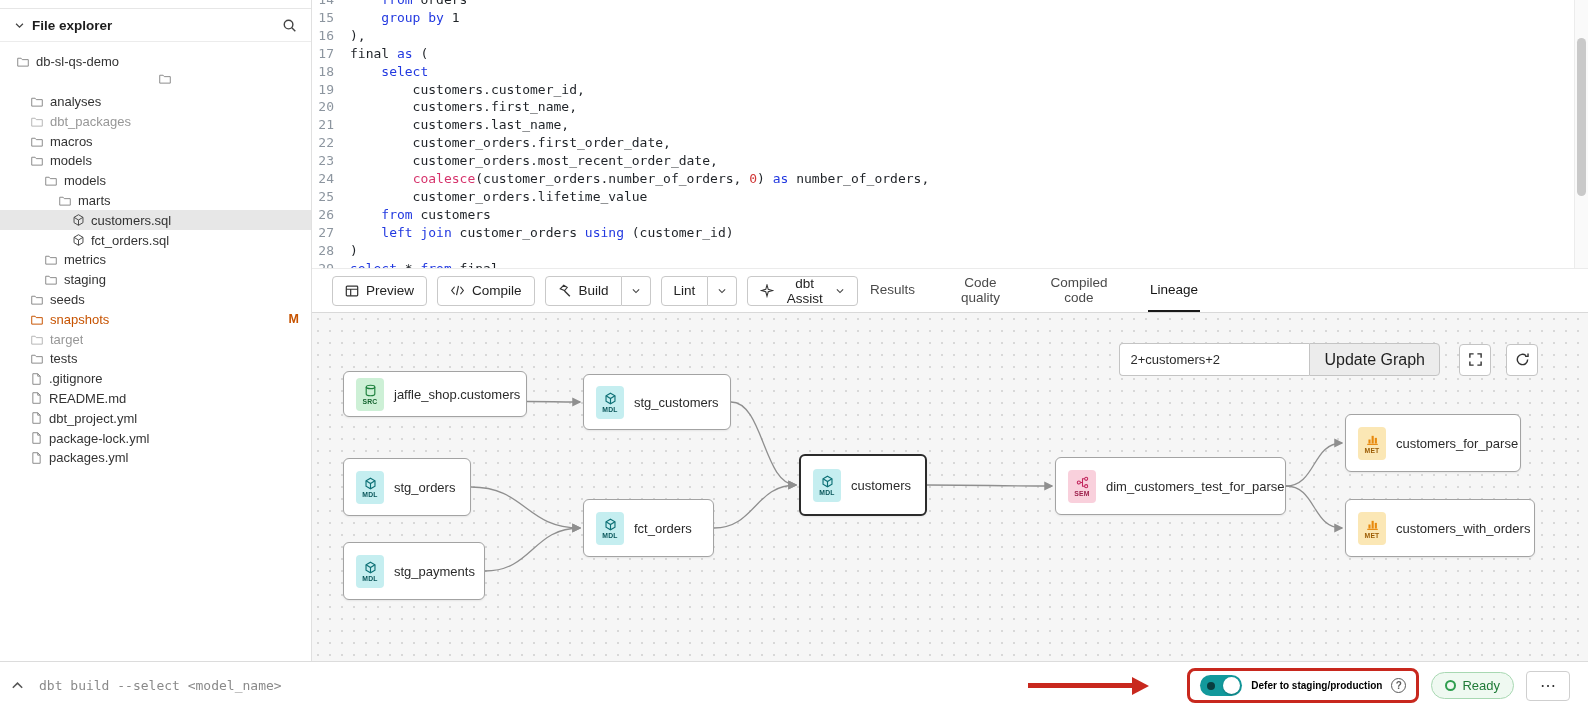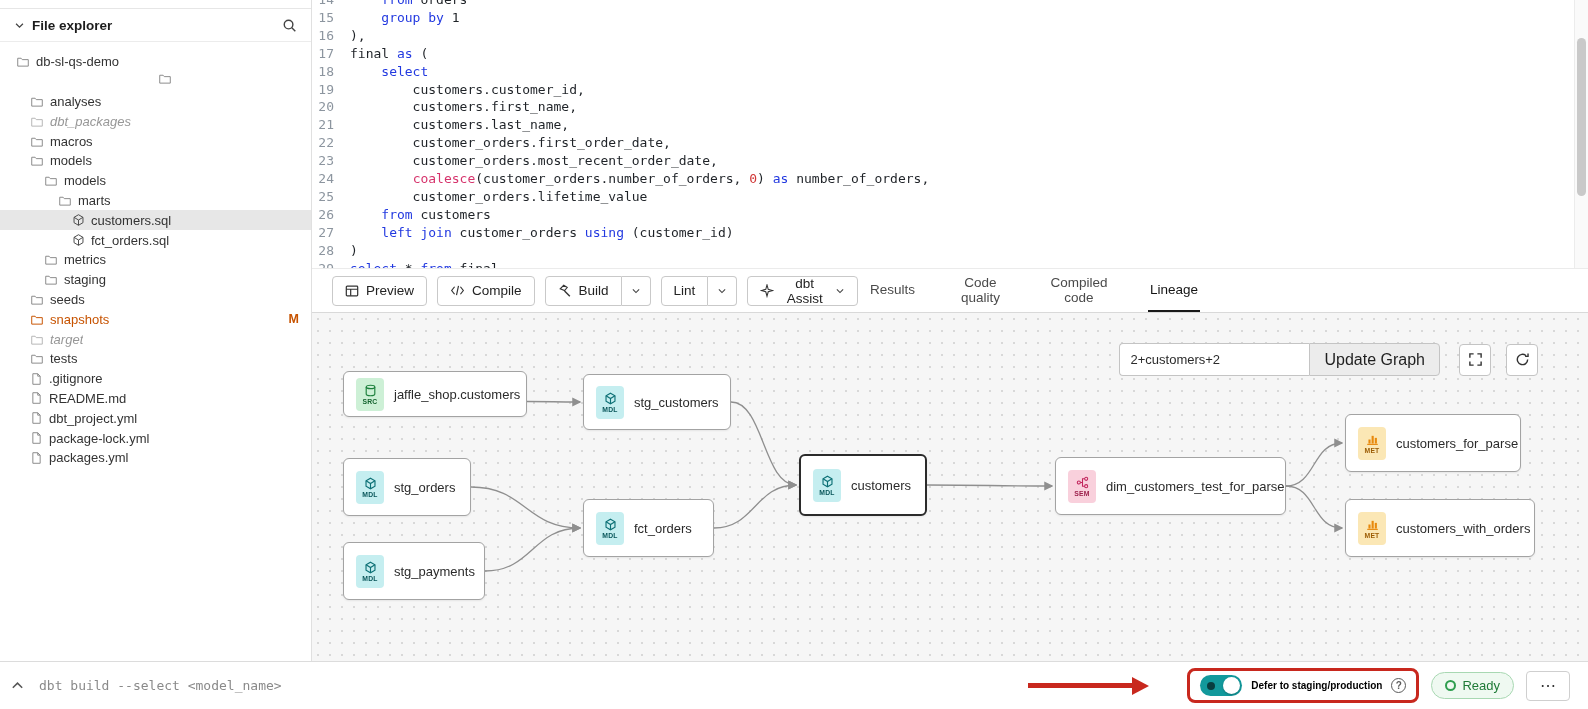--- a/index.html
+++ b/index.html
@@ -10,21 +10,21 @@
 
   
   .sidebar { width:312px; min-width:312px; border-right:1px solid #e0e0e0; background:#fff; padding-top:8px; overflow:hidden; }
   .sidebar-header { height:34px; display:flex; align-items:center; gap:7px; padding:0 14px;
     border-top:1px solid #e6e6e6; border-bottom:1px solid #ececec; }
   .sidebar-title { font-weight:700; font-size:13.5px; color:#1c1c1c; flex:1; }
   .icon svg { display:block; }
   .file-tree { padding-top:10px; }
   .tree-row { height:19.8px; display:flex; align-items:center; gap:6px; font-size:13px; color:#333; padding-right:12px; cursor:pointer; }
   .tree-row.selected { background:#e7e7e7; }
-  .tree-row.muted { color:#979797; font-style:italic; }
+  .tree-row.muted { color:#979797; }
   .tree-row.muted svg path { stroke:#b5b5b5; }
   .tree-row.modified { color:var(--modified-orange); }
   .tree-row.modified svg path { stroke:var(--modified-orange); }
   .tree-label { white-space:nowrap; overflow:hidden; text-overflow:ellipsis; }
   .tree-badge { margin-left:auto; font-weight:700; font-size:12.5px; color:var(--modified-orange); }
 
   
   .main { flex:1; min-width:0; display:flex; flex-direction:column; }
 
   

